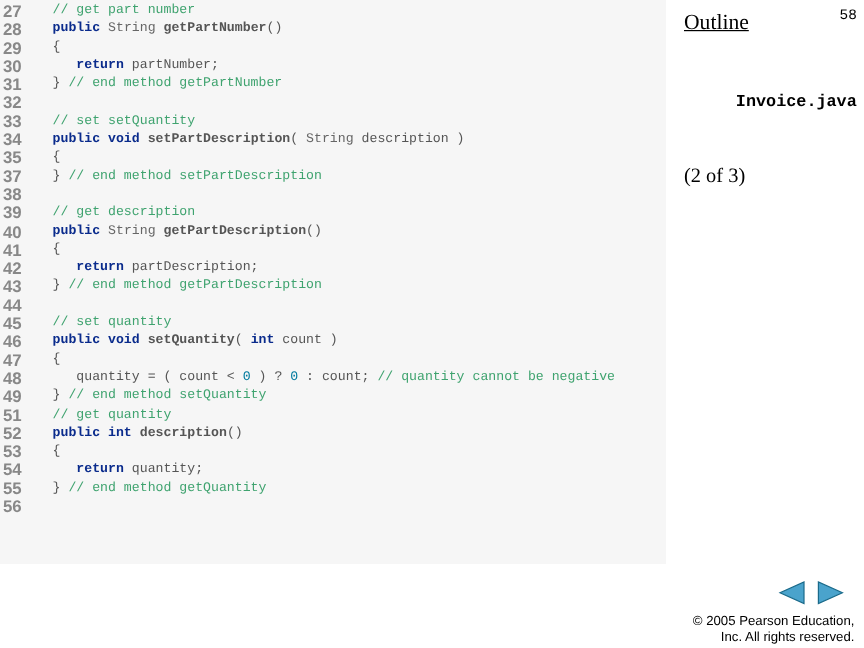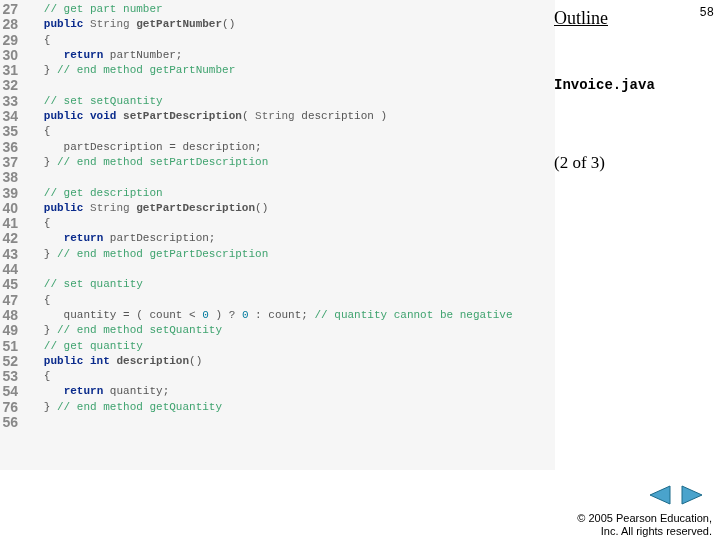--- a/index.html
+++ b/index.html
@@ -7,60 +7,60 @@
   .code-area { position: absolute; left: 0; top: 0; width: 555px; height: 470px; background: #f6f6f6; padding: 2px 0; }
   .line { display: flex; font-family: "Courier New", monospace; font-size: 11px; line-height: 15.3px; white-space: pre; }
   .ln { width: 24px; text-align: right; color: #888; font-weight: bold; font-family: Arial, sans-serif; font-size: 14px; padding-right: 6px; user-select: none; }
   .code { flex: 1; white-space: pre; }
   .c-comment { color: #3fa36f; }
   .c-keyword { color: #0a2b8c; font-weight: bold; }
   .c-type { color: #666; }
   .c-ident { color: #555; font-weight: bold; }
   .c-num { color: #007a9e; }
   .c-plain { color: #555; }
-  .sidebar { position: absolute; top: 8px; right: 22px; width: 150px; }
+  .sidebar { position: absolute; top: 8px; right: 6px; width: 150px; }
   .outline { font-family: Georgia, serif; font-size: 18px; text-decoration: underline; margin-bottom: 48px; margin-left: 6px; }
-  .filename { font-family: "Courier New", monospace; font-size: 14px; font-weight: bold; margin-bottom: 60px; margin-left: 6px; }
+  .filename { font-family: "Courier New", monospace; font-size: 14px; font-weight: bold; margin-bottom: 44px; margin-left: 6px; text-align: right; }
   .pageof { font-family: Georgia, serif; font-size: 17px; margin-left: 6px; }
   .slidenum { position: absolute; top: 6px; right: 6px; font-size: 12px; font-family: Liberation Mono, monospace; }
   .nav { position: absolute; bottom: 30px; right: 14px; display: flex; gap: 8px; }
   .nav svg { width: 26px; height: 22px; cursor: pointer; }
   .footer { position: absolute; bottom: 2px; right: 8px; font-size: 11px; text-align: right; line-height: 1.2; }
 </style>
 </head>
 <body>
 
 <div class="code-area" id="code-area">
     <div class="line"><span class="ln">27</span><span class="code"><span>   </span><span class="c-comment">// get part number</span></span></div>
     <div class="line"><span class="ln">28</span><span class="code"><span>   </span><span class="c-keyword">public</span><span class="c-plain"> </span><span class="c-type">String</span><span class="c-plain"> </span><span class="c-ident">getPartNumber</span><span class="c-plain">()</span></span></div>
     <div class="line"><span class="ln">29</span><span class="code"><span>   </span><span class="c-plain">{</span></span></div>
     <div class="line"><span class="ln">30</span><span class="code"><span>   </span><span class="c-plain">   </span><span class="c-keyword">return</span><span class="c-plain"> partNumber;</span></span></div>
     <div class="line"><span class="ln">31</span><span class="code"><span>   </span><span class="c-plain">} </span><span class="c-comment">// end method getPartNumber</span></span></div>
     <div class="line"><span class="ln">32</span><span class="code"><span>   </span></span></div>
     <div class="line"><span class="ln">33</span><span class="code"><span>   </span><span class="c-comment">// set setQuantity</span></span></div>
     <div class="line"><span class="ln">34</span><span class="code"><span>   </span><span class="c-keyword">public void</span><span class="c-plain"> </span><span class="c-ident">setPartDescription</span><span class="c-plain">( </span><span class="c-type">String</span><span class="c-plain"> description )</span></span></div>
     <div class="line"><span class="ln">35</span><span class="code"><span>   </span><span class="c-plain">{</span></span></div>
-    <div class="line"><span class="ln">36</span><span class="code"><span>   </span><span class="c-plain">   partDescription = description;</span></span></div>
     <div class="line"><span class="ln">37</span><span class="code"><span>   </span><span class="c-plain">} </span><span class="c-comment">// end method setPartDescription</span></span></div>
     <div class="line"><span class="ln">38</span><span class="code"><span>   </span></span></div>
     <div class="line"><span class="ln">39</span><span class="code"><span>   </span><span class="c-comment">// get description</span></span></div>
     <div class="line"><span class="ln">40</span><span class="code"><span>   </span><span class="c-keyword">public</span><span class="c-plain"> </span><span class="c-type">String</span><span class="c-plain"> </span><span class="c-ident">getPartDescription</span><span class="c-plain">()</span></span></div>
     <div class="line"><span class="ln">41</span><span class="code"><span>   </span><span class="c-plain">{</span></span></div>
     <div class="line"><span class="ln">42</span><span class="code"><span>   </span><span class="c-plain">   </span><span class="c-keyword">return</span><span class="c-plain"> partDescription;</span></span></div>
     <div class="line"><span class="ln">43</span><span class="code"><span>   </span><span class="c-plain">} </span><span class="c-comment">// end method getPartDescription</span></span></div>
     <div class="line"><span class="ln">44</span><span class="code"><span>   </span></span></div>
     <div class="line"><span class="ln">45</span><span class="code"><span>   </span><span class="c-comment">// set quantity</span></span></div>
+    <div class="line"><span class="ln">46</span><span class="code"><span>   </span><span class="c-keyword">public void</span><span class="c-plain"> </span><span class="c-ident">setQuantity</span><span class="c-plain">( </span><span class="c-keyword">int</span><span class="c-plain"> count )</span></span></div>
     <div class="line"><span class="ln">47</span><span class="code"><span>   </span><span class="c-plain">{</span></span></div>
     <div class="line"><span class="ln">48</span><span class="code"><span>   </span><span class="c-plain">   quantity = ( count &lt; </span><span class="c-num">0</span><span class="c-plain"> ) ? </span><span class="c-num">0</span><span class="c-plain"> : count; </span><span class="c-comment">// quantity cannot be negative</span></span></div>
     <div class="line"><span class="ln">49</span><span class="code"><span>   </span><span class="c-plain">} </span><span class="c-comment">// end method setQuantity</span></span></div>
     <div class="line"><span class="ln">51</span><span class="code"><span>   </span><span class="c-comment">// get quantity</span></span></div>
     <div class="line"><span class="ln">52</span><span class="code"><span>   </span><span class="c-keyword">public int</span><span class="c-plain"> </span><span class="c-ident">description</span><span class="c-plain">()</span></span></div>
     <div class="line"><span class="ln">53</span><span class="code"><span>   </span><span class="c-plain">{</span></span></div>
     <div class="line"><span class="ln">54</span><span class="code"><span>   </span><span class="c-plain">   </span><span class="c-keyword">return</span><span class="c-plain"> quantity;</span></span></div>
-    <div class="line"><span class="ln">76</span><span class="code"><span>   </span><span class="c-plain">} </span><span class="c-comment">// end method getQuantity</span></span></div>
+    <div class="line"><span class="ln">55</span><span class="code"><span>   </span><span class="c-plain">} </span><span class="c-comment">// end method getQuantity</span></span></div>
     <div class="line"><span class="ln">56</span><span class="code"><span>   </span></span></div>
   </div>
 
 <div class="slidenum">58</div>
 
 <div class="sidebar">
   <div class="outline">Outline</div>
   <div class="filename">Invoice.java</div>
   <div class="pageof">(2 of 3)</div>
 </div>

